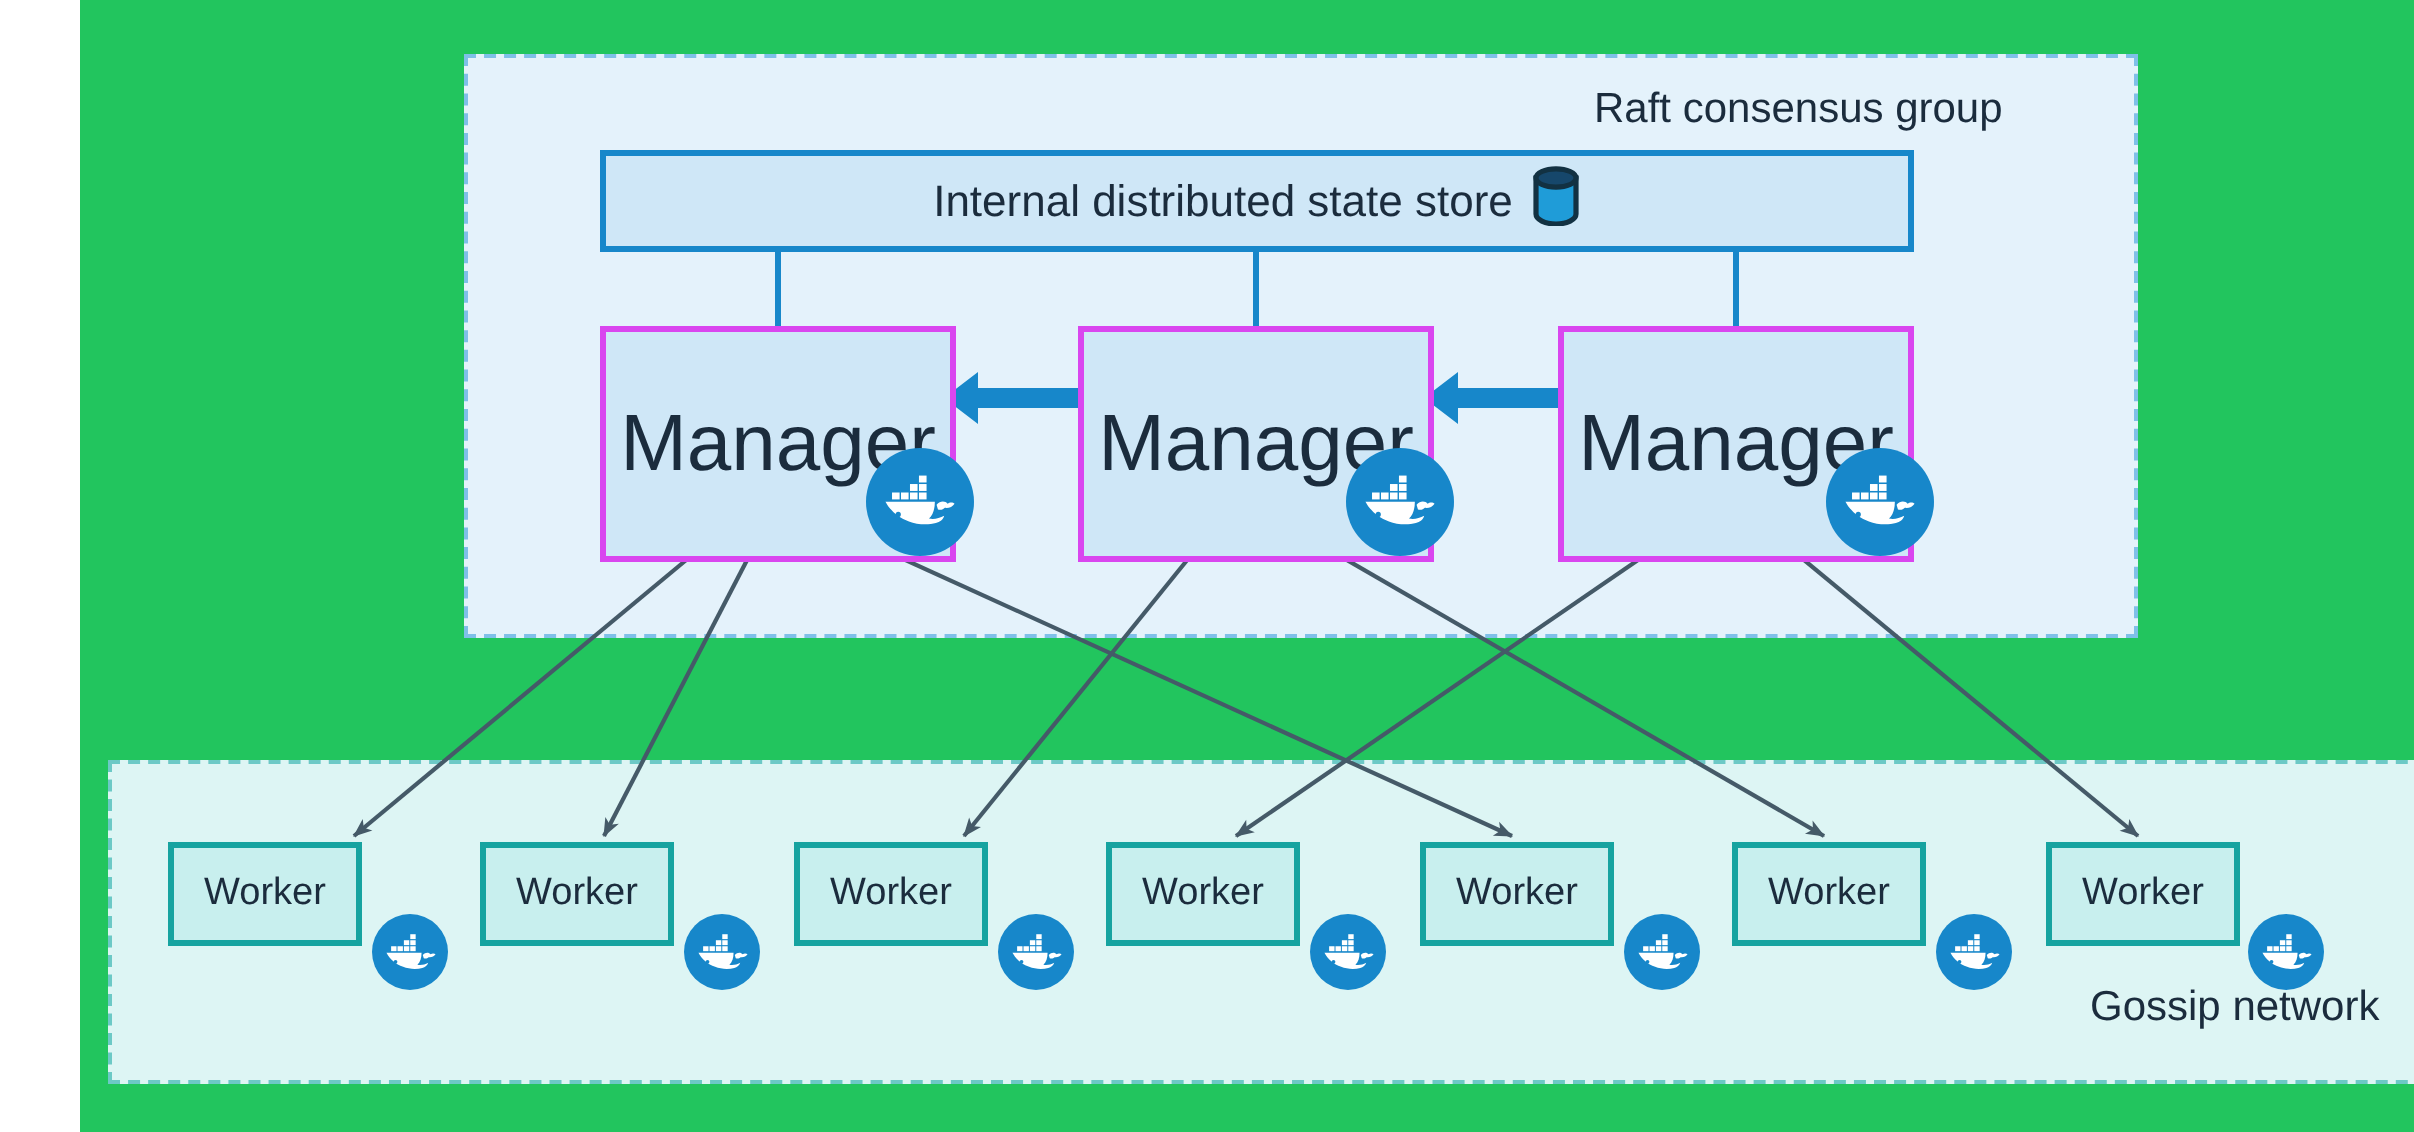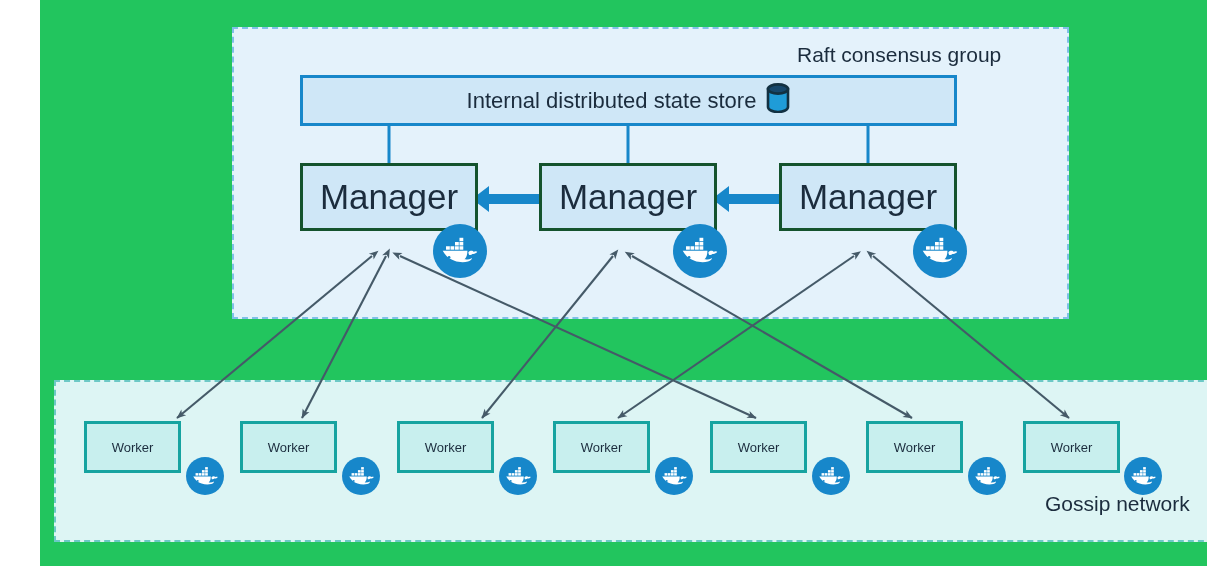--- a/index.html
+++ b/index.html
@@ -75,35 +75,35 @@
     top: 75px;
     width: 657px;
     height: 51px;
     background: #cfe7f7;
     border: 3px solid #1787ca;
     font-size: 22px;
     gap: 10px;
   }
   .manager {
     width: 178px;
-    height: 68px;
+    height: 118px;
     background: #cfe7f7;
-    border: 3px solid #14532d;
-    font-size: 35px;
+    border: 3px solid #d946ef;
+    font-size: 40px;
   }
   #manager-0 { left: 260px; top: 163px; }
   #manager-1 { left: 499px; top: 163px; }
   #manager-2 { left: 739px; top: 163px; }
 
   .worker {
     width: 97px;
     height: 52px;
     background: #c8efee;
     border: 3px solid #16a3a0;
-    font-size: 13px;
+    font-size: 19px;
   }
   #worker-0 { left: 44px;  top: 421px; }
   #worker-1 { left: 200px; top: 421px; }
   #worker-2 { left: 357px; top: 421px; }
   #worker-3 { left: 513px; top: 421px; }
   #worker-4 { left: 670px; top: 421px; }
   #worker-5 { left: 826px; top: 421px; }
   #worker-6 { left: 983px; top: 421px; }
 
   

